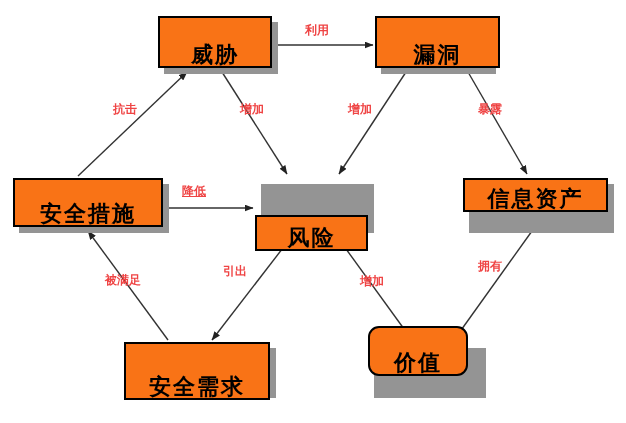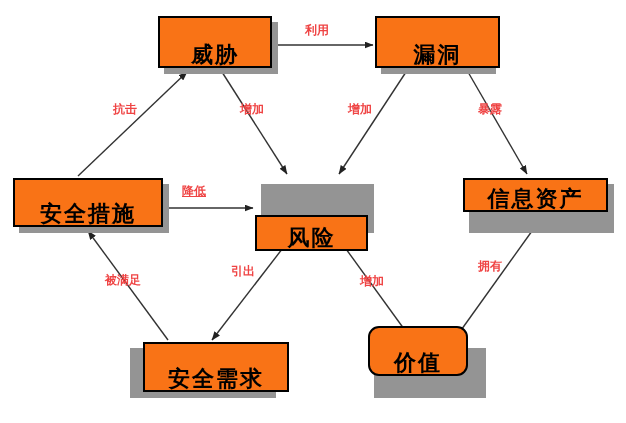--- a/index.html
+++ b/index.html
@@ -103,33 +103,33 @@
       </div>
       <div class="node" style="left: 13px; top: 178px; width: 150px; height: 49px;">
         <span class="node-label">安全措施</span>
       </div>
       <div class="node" style="left: 255px; top: 178px; width: 113px; height: 36px; margin-top: 37px;">
         <span class="node-label">风险</span>
       </div>
       <div class="node" style="left: 463px; top: 178px; width: 145px; height: 34px;">
         <span class="node-label">信息资产</span>
       </div>
-      <div class="node" style="left: 124px; top: 342px; width: 146px; height: 50px; margin-left: 19px;">
+      <div class="node" style="left: 124px; top: 342px; width: 146px; height: 58px;">
         <span class="node-label">安全需求</span>
       </div>
       <div class="node" style="left: 368px; top: 326px; width: 100px; height: 50px; border-radius: 11px;">
         <span class="node-label">价值</span>
       </div>
     </div>
   <div id="edge-label-layer">
       <div class="edge-label" style="left: 305px; top: 24px;">利用</div>
       <div class="edge-label" style="left: 113px; top: 103px; text-align: center;">抗击</div>
       <div class="edge-label" style="left: 240px; top: 103px;">增加</div>
       <div class="edge-label" style="left: 348px; top: 103px;">增加</div>
       <div class="edge-label" style="left: 478px; top: 103px;">暴露</div>
       <div class="edge-label" style="left: 182px; top: 185px; text-decoration: underline;">降低</div>
       <div class="edge-label" style="left: 105px; top: 275px; font-family: Liberation Mono, monospace;">被满足</div>
-      <div class="edge-label" style="left: 231px; top: 265px;">引出</div>
+      <div class="edge-label" style="left: 223px; top: 265px;">引出</div>
       <div class="edge-label" style="left: 360px; top: 275px;">增加</div>
       <div class="edge-label" style="left: 478px; top: 260px;">拥有</div>
     </div>
 
 </div>
 
 </body></html>

